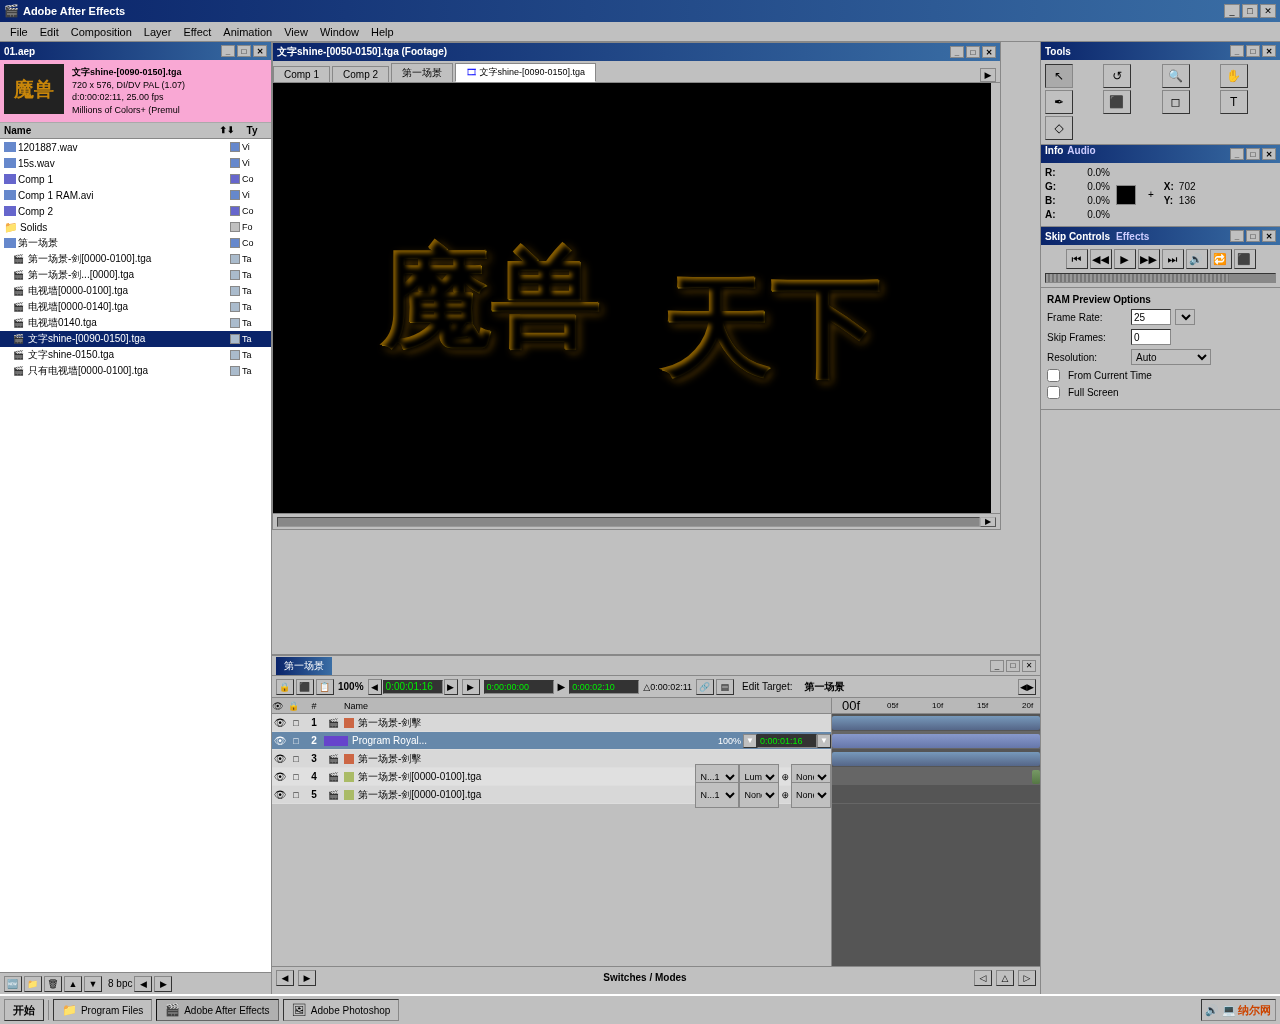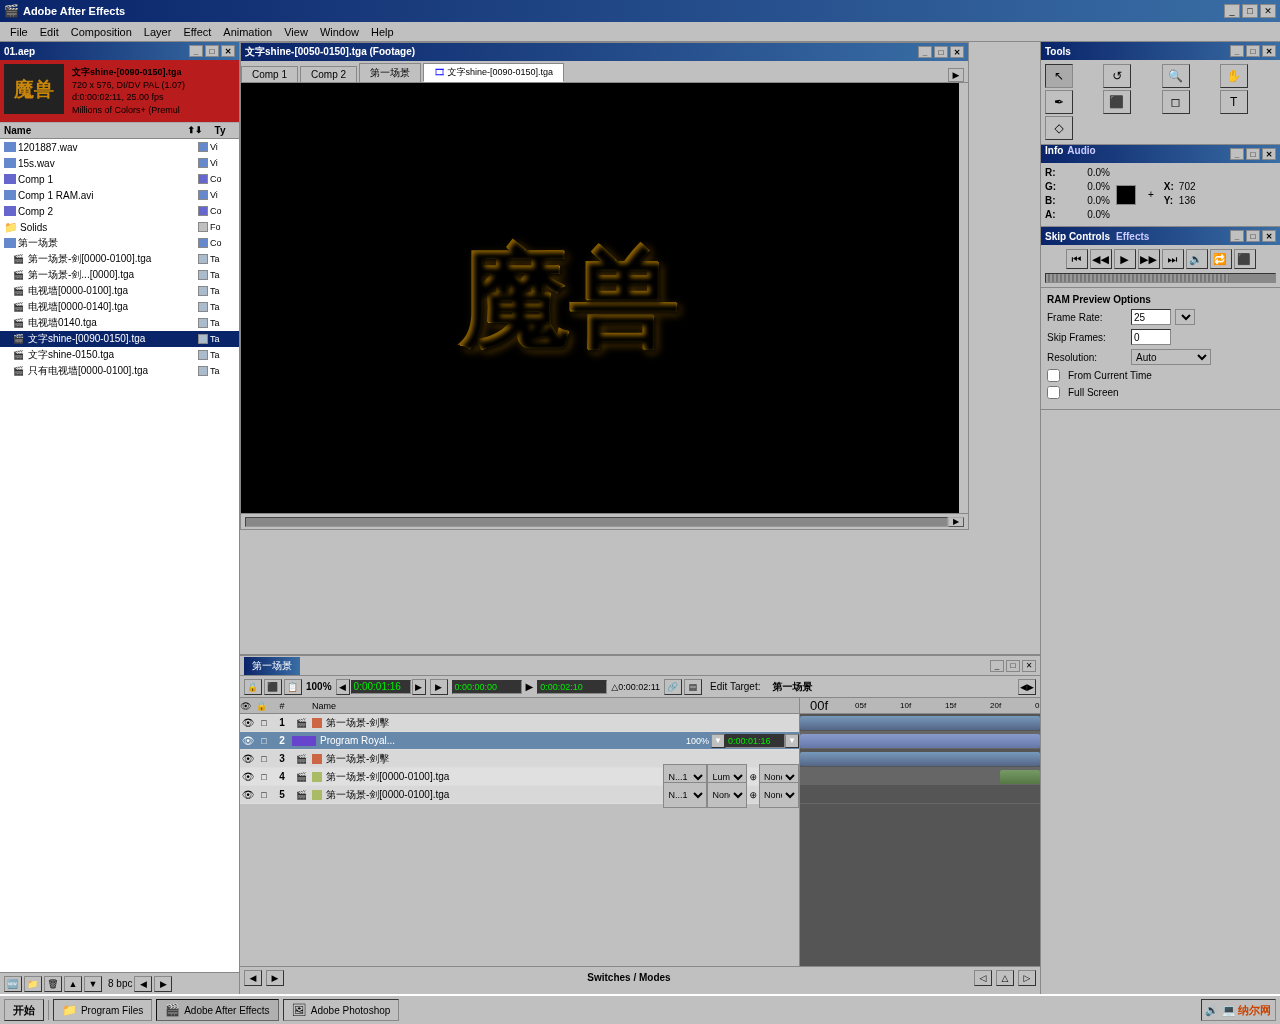--- a/index.html
+++ b/index.html
@@ -55,22 +55,22 @@
       border-bottom: 1px solid #888;
     }
     .menu-item {
       padding: 2px 6px;
       cursor: pointer;
       font-size: 11px;
     }
 
     
     .left-panel {
-      width: 240px;
-      background: #b91c1c;
+      width: 272px;
+      background: #f9a8d4;
       border-right: 1px solid #888;
       display: flex;
       flex-direction: column;
       flex-shrink: 0;
       justify-content: flex-end;
     }
     .project-preview {
       width: 60px;
       height: 50px;
       background: #333;
@@ -678,20 +678,31 @@
           <div class="chinese-text-left" style="
             font-size:110px;
             color: transparent;
             background: linear-gradient(135deg, #f4d03f 0%, #b8860b 30%, #ffd700 50%, #8b6914 70%, #c8960a 100%);
             -webkit-background-clip: text;
             background-clip: text;
             filter: drop-shadow(3px 3px 6px rgba(0,0,0,0.8));
             font-family: 'SimSun','STSong',serif;
             font-weight:900;
           ">魔兽</div>
+          <div class="chinese-text-right" style="
+            font-size:110px;
+            color: transparent;
+            background: linear-gradient(135deg, #f4d03f 0%, #b8860b 30%, #ffd700 50%, #8b6914 70%, #c8960a 100%);
+            -webkit-background-clip: text;
+            background-clip: text;
+            filter: drop-shadow(3px 3px 6px rgba(0,0,0,0.8));
+            font-family: 'SimSun','STSong',serif;
+            font-weight:900;
+            margin-top:60px;
+          ">天下</div>
         </div>
       </div>
 
       <div style="background:#c0c0c0; border-top:1px solid #888; height:16px; display:flex; align-items:center; padding:0 4px;">
         <div style="flex:1; height:10px; background:#888; border:1px inset #999;"></div>
         <div style="width:16px; height:10px; background:#c0c0c0; border:1px outset #aaa; display:flex; align-items:center; justify-content:center; font-size:8px;">▶</div>
       </div>
     </div>
 
     <div style="position:absolute; bottom:0; left:0; right:0; height:340px; background:#c0c0c0; border-top:2px solid #888;">

